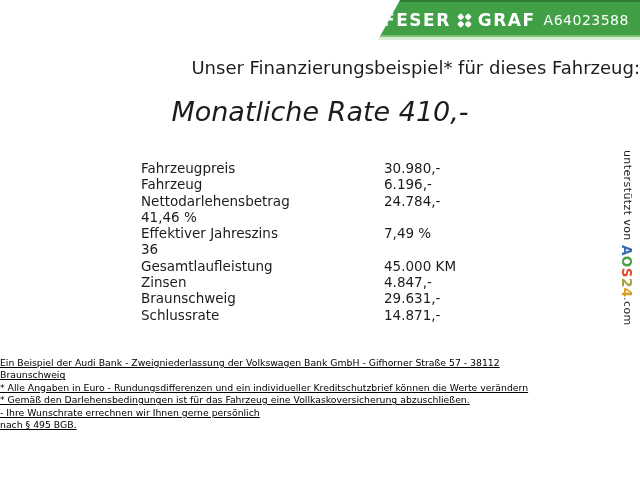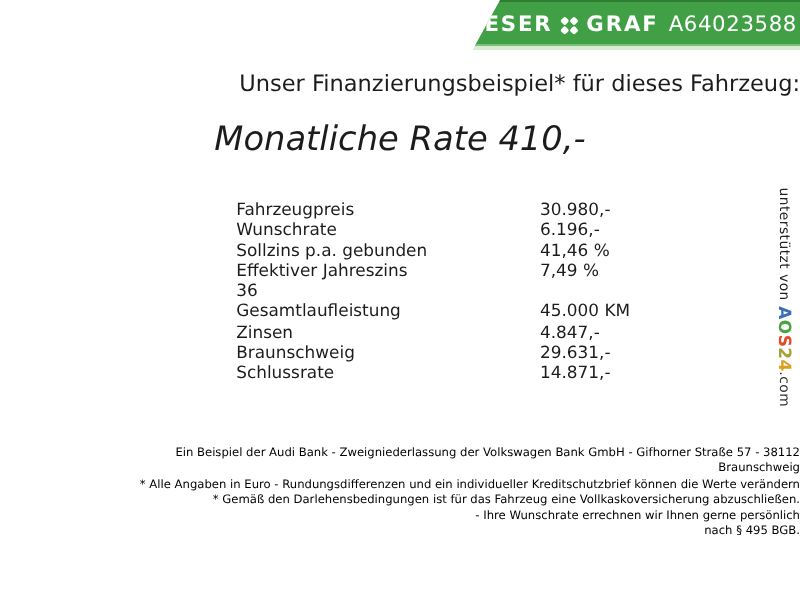--- a/index.html
+++ b/index.html
@@ -16,41 +16,41 @@
     background:linear-gradient(to bottom,
       #2f7d33 0px,#2f7d33 2px,
       #41a046 2px,#41a046 35px,
       #7cbf77 35px,#7cbf77 37px,
       #d7ecd2 37px,#d7ecd2 40px);
     display:flex;align-items:center;justify-content:center;
     color:#ffffff;
   }
   .brand{font-weight:bold;font-size:17px;letter-spacing:1.5px;line-height:1;}
   .clover{width:17px;height:17px;margin:0 5px;display:block;}
-  .ref{font-size:17px;letter-spacing:0.5px;margin-left:8px;line-height:1;}
+  .ref{font-size:14px;letter-spacing:0.5px;margin-left:8px;line-height:1;}
   
   .h1{position:absolute;top:57px;left:0;right:0;text-align:right;font-size:18px;}
   .h2{position:absolute;top:96px;left:0;right:0;text-align:center;font-size:27px;font-style:italic;}
   
-  .fin{position:absolute;top:160px;left:141px;font-size:13.5px;margin-left:48px;}
+  .fin{position:absolute;top:160px;left:141px;font-size:13.5px;}
   .fin .row{display:flex;height:16.3px;line-height:16.3px;}
   .fin .lbl{width:243px;}
   .fin .val{white-space:nowrap;}
   
   .credit{
     position:absolute;top:150px;right:5px;
     writing-mode:vertical-rl;text-orientation:mixed;
     font-size:11px;color:#222;letter-spacing:0.4px;white-space:nowrap;
   }
   .logo-letter{font-weight:bold;font-size:13.5px;}
   .credit .suffix{color:#333;}
   
   .footer{
     position:absolute;top:357px;left:0;right:0;
-    text-align:right;font-size:9.3px;line-height:12.4px;color:#000;
+    text-align:left;font-size:9.3px;line-height:12.4px;color:#000;text-decoration:underline;
   }
 </style>
 </head>
 <body>
 
 <div class="banner">
   <span class="brand">FESER</span>
   <span>
     <svg class="clover" viewBox="0 0 24 24" aria-hidden="true">
       <g fill="#ffffff">
@@ -67,25 +67,28 @@
 
 <div class="h1">Unser Finanzierungsbeispiel* für dieses Fahrzeug:</div>
 <div class="h2">Monatliche Rate 410,-</div>
 
 <div class="fin">
   <div class="row">
     <span class="lbl">Fahrzeugpreis</span>
     <span class="val">30.980,-</span>
   </div>
   <div class="row">
-    <span class="lbl">Wunschrate</span>
+    <span class="lbl">Fahrzeug</span>
     <span class="val">6.196,-</span>
   </div>
   <div class="row">
-    <span class="lbl">Sollzins p.a. gebunden</span>
+    <span class="lbl">Nettodarlehensbetrag</span>
+    <span class="val">24.784,-</span>
+  </div>
+  <div class="row">
     <span class="val">41,46 %</span>
   </div>
   <div class="row">
     <span class="lbl">Effektiver Jahreszins</span>
     <span class="val">7,49 %</span>
   </div>
   <div class="row">
     <span class="val">36</span>
   </div>
   <div class="row">

